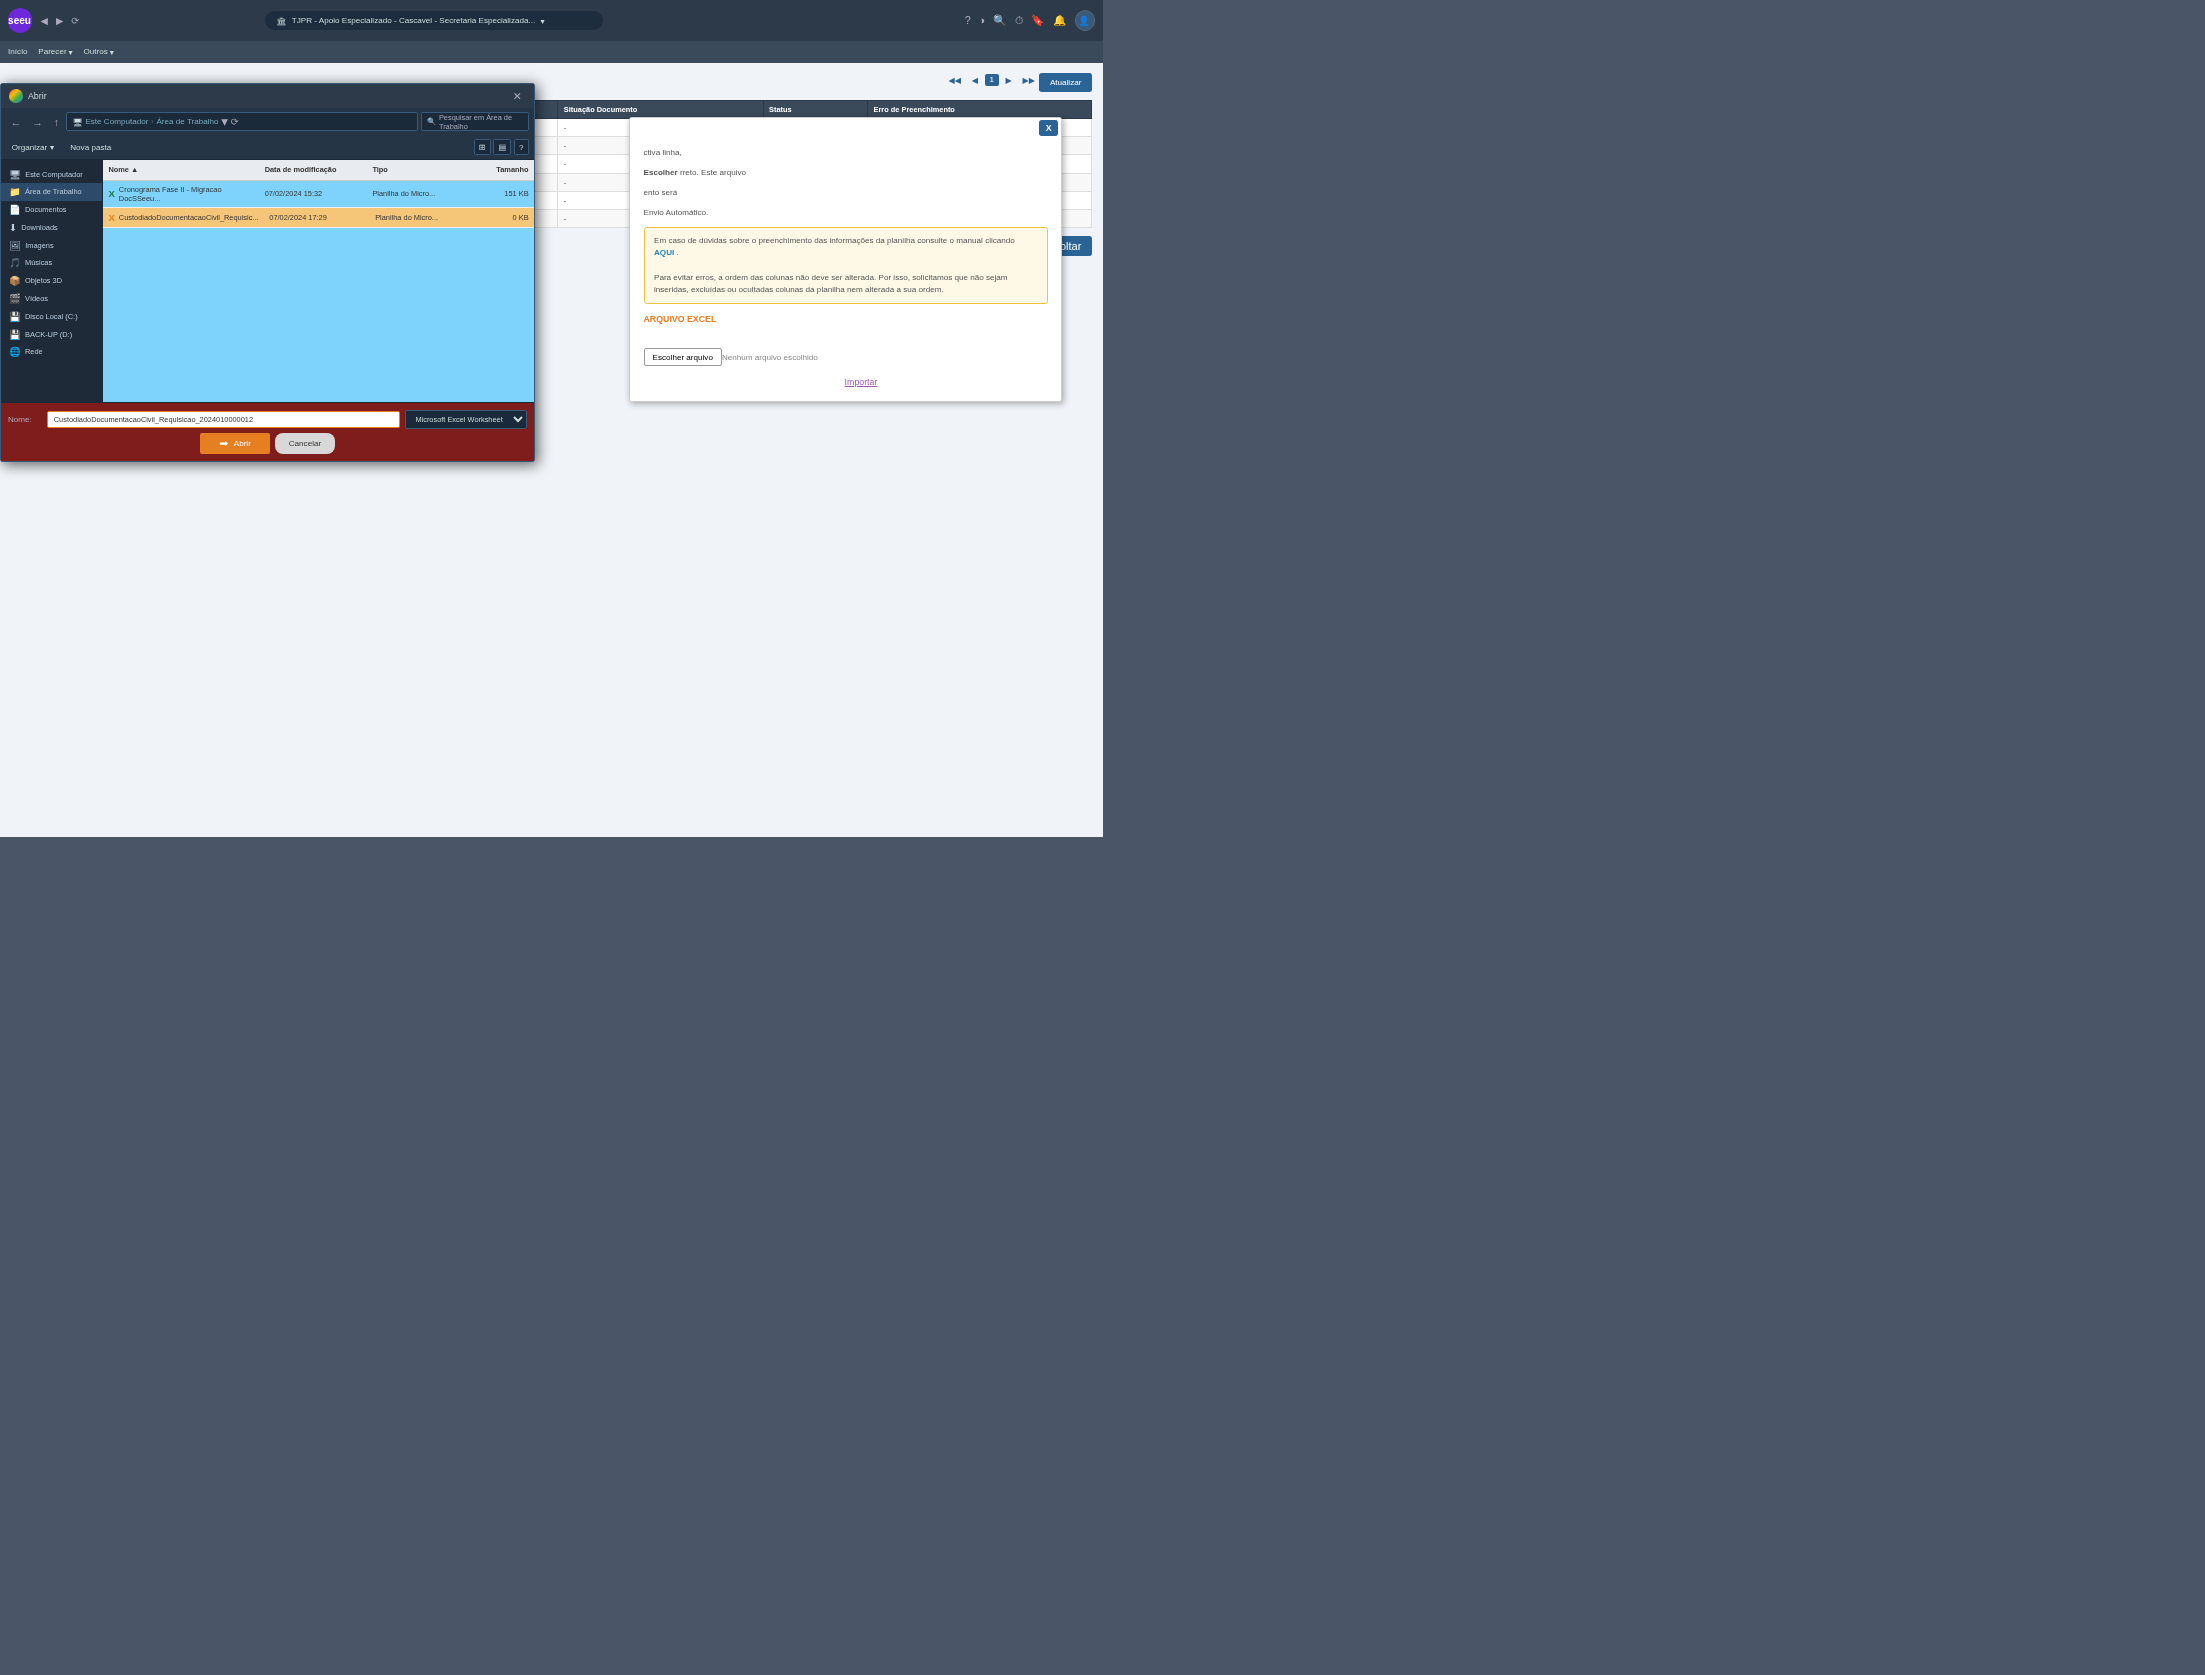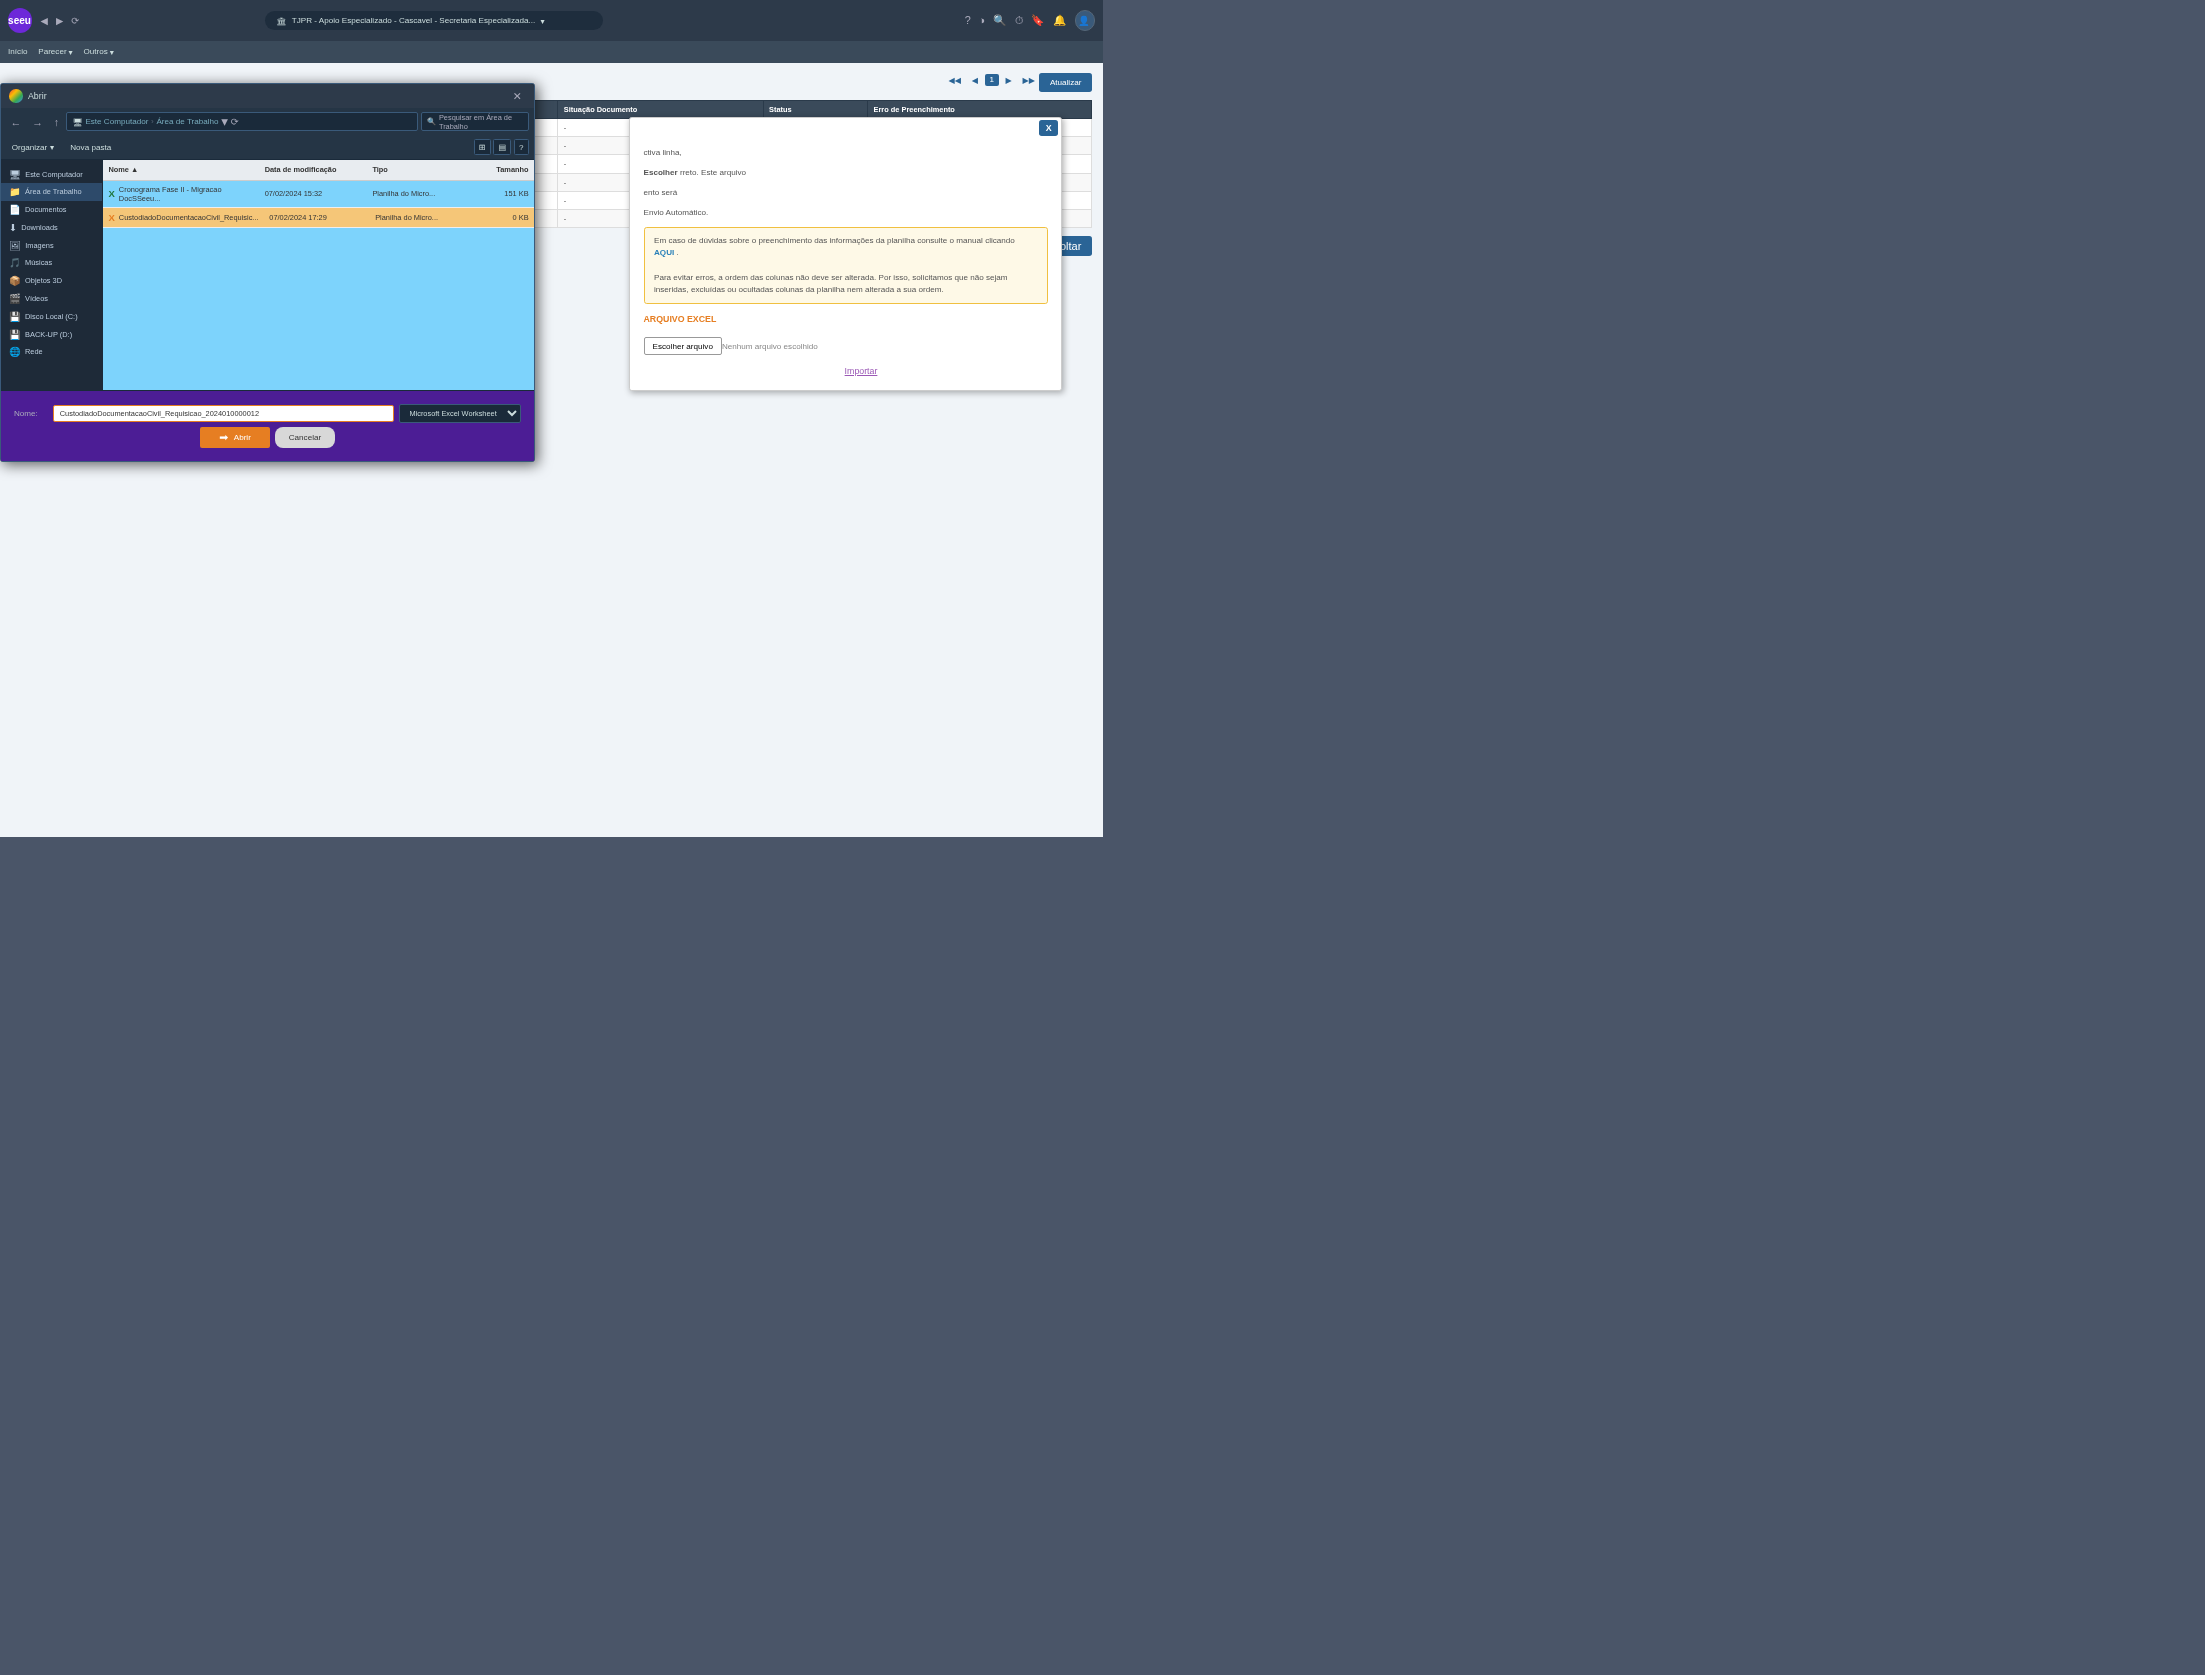--- a/index.html
+++ b/index.html
@@ -303,22 +303,22 @@
     .file-cell-name { flex: 3; display: flex; align-items: center; gap: 4.1px; }
     .file-cell-date { flex: 2; }
     .file-cell-type { flex: 2; }
     .file-cell-size { flex: 1; text-align: right; }
 
     .file-icon-excel { color: #1f7840; font-size: 9.5px; font-weight: bold; }
     .file-icon-excel-orange { color: #e67e22; font-size: 9.5px; font-weight: bold; }
 
     
     .dialog-footer {
-      background: #4c1d95;
-      padding: 13px;
+      background: #7f1d1d;
+      padding: 7px;
       border-top: 0.7px solid #1a2a3a;
     }
     .footer-row1 {
       display: flex;
       align-items: center;
       gap: 5.4px;
       margin-bottom: 4.1px;
     }
     .footer-name-label {
       color: #aab;
@@ -414,21 +414,21 @@
       padding: 6.8px 9.5px;
       color: #555;
       font-size: 8.1px;
       line-height: 1.5;
       margin-bottom: 10.8px;
     }
     .import-section-title {
       color: #e67e22;
       font-size: 8.8px;
       font-weight: bold;
-      margin-bottom: 13px;
+      margin-bottom: 24px;
     }
     .import-file-row {
       display: flex;
       align-items: center;
       gap: 0;
       margin-bottom: 6.8px;
     }
     .choose-file-btn {
       background: #fff;
       border: 0.7px solid #999;

